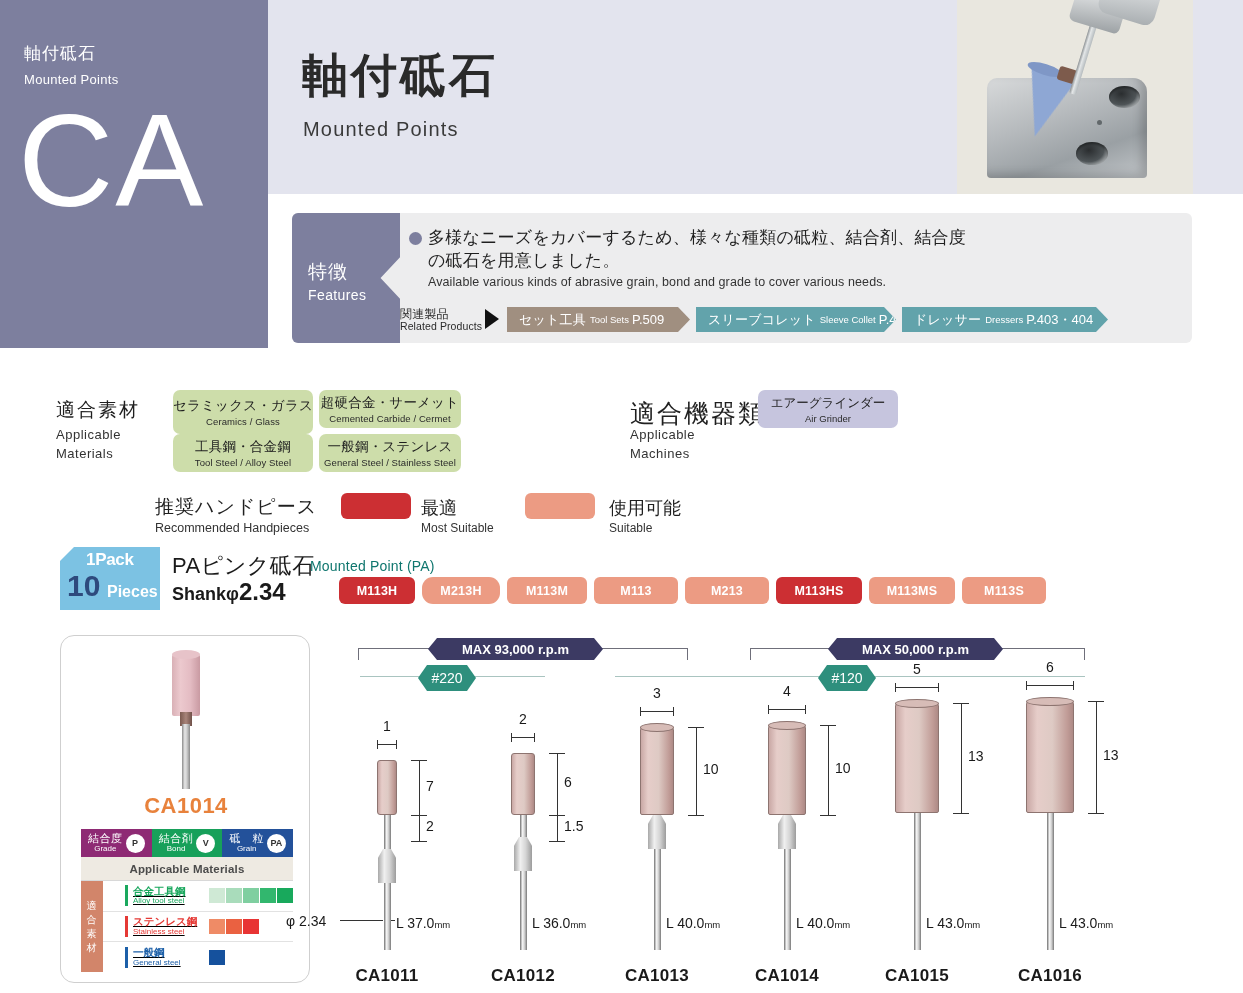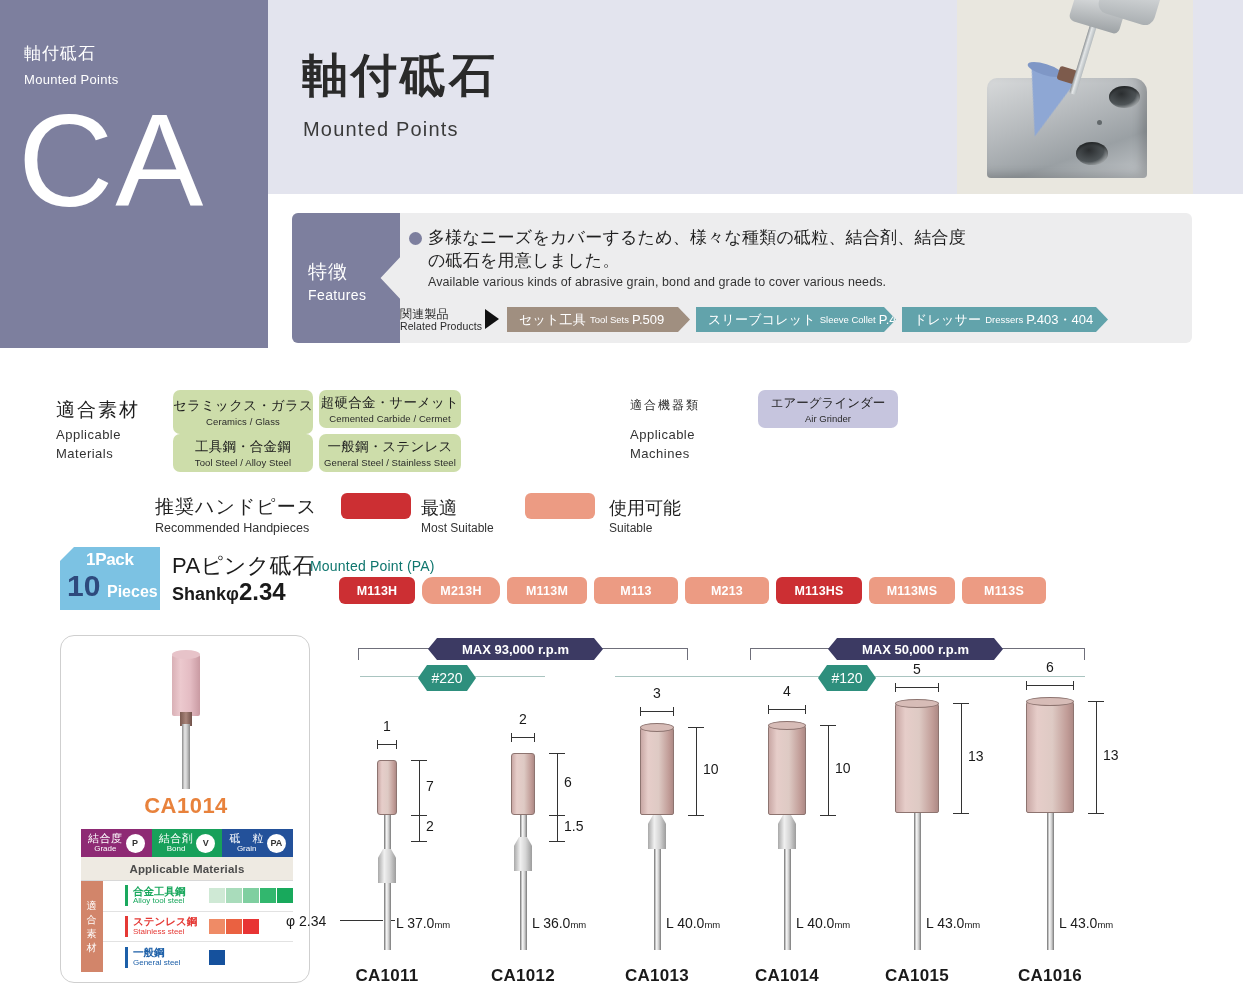--- a/index.html
+++ b/index.html
@@ -124,21 +124,21 @@
     position: absolute; background: #cdddaa; border-radius: 7px;
     display: flex; flex-direction: column; align-items: center; justify-content: center;
   }
   .matbox .mj { font-size: 13.5px; color: #1f1f1f; letter-spacing: .2px; }
   .matbox .me { font-size: 9.5px; color: #2a2a2a; margin-top: 1px; letter-spacing: .1px; }
   .mb0 { left: 173px; top: 390px; width: 140px; height: 44px; }
   .mb1 { left: 319px; top: 390px; width: 142px; height: 38px; }
   .mb2 { left: 173px; top: 434px; width: 140px; height: 38px; }
   .mb3 { left: 319px; top: 434px; width: 142px; height: 38px; }
 
-  .mach-jp { position: absolute; left: 630px; top: 397px; font-size: 12px; color: #1f1f1f; letter-spacing: 2px; }
+  .mach-jp { position: absolute; left: 630px; top: 397px; font-size: 25px; color: #1f1f1f; letter-spacing: 2px; }
   .mach-e1 { position: absolute; left: 630px; top: 427px; font-size: 13px; color: #333; letter-spacing: .5px; }
   .mach-e2 { position: absolute; left: 630px; top: 446px; font-size: 13px; color: #333; letter-spacing: .5px; }
   .machbox {
     position: absolute; left: 758px; top: 390px; width: 140px; height: 38px;
     background: #c6c5de; border-radius: 7px;
     display: flex; flex-direction: column; align-items: center; justify-content: center;
   }
   .machbox .mj { font-size: 12.5px; color: #1f1f1f; }
   .machbox .me { font-size: 9.5px; color: #2a2a2a; margin-top: 1px; }
 
@@ -208,21 +208,21 @@
   .spec-sub {
     height: 23px; background: #eeeae2; display: flex; align-items: center; justify-content: center;
     font-size: 11.5px; color: #4b4b4b; font-weight: bold; letter-spacing: .2px;
   }
   .spec-body { display: flex; height: 92px; border-top: 1px solid #d8d8d8; }
   .spec-side {
     width: 23px; background: #d2856a; color: #fff; font-size: 10px;
     display: flex; flex-direction: column; align-items: center; justify-content: center; letter-spacing: 1px;
   }
   .spec-rows { flex: 1; }
-  .spec-row { height: 30.6px; display: flex; align-items: center; border-bottom: 1px solid #e2e2e2; padding-left: 22px; }
+  .spec-row { height: 30.6px; display: flex; align-items: center; border-bottom: 1px solid #e2e2e2; padding-left: 22px; text-decoration: underline; }
   .spec-row:last-child { border-bottom: none; }
   .spec-bar { width: 3px; height: 21px; margin-right: 5px; }
   .spec-lbls { width: 76px; }
   .spec-lbls .lj { font-size: 10.5px; font-weight: bold; display: block; line-height: 1.1; }
   .spec-lbls .le { font-size: 8px; display: block; line-height: 1.1; }
   .cells { display: flex; gap: 1px; }
   .cells i { display: block; width: 16px; height: 15px; }
 
   
   .rpm { position: absolute; height: 22px; }

